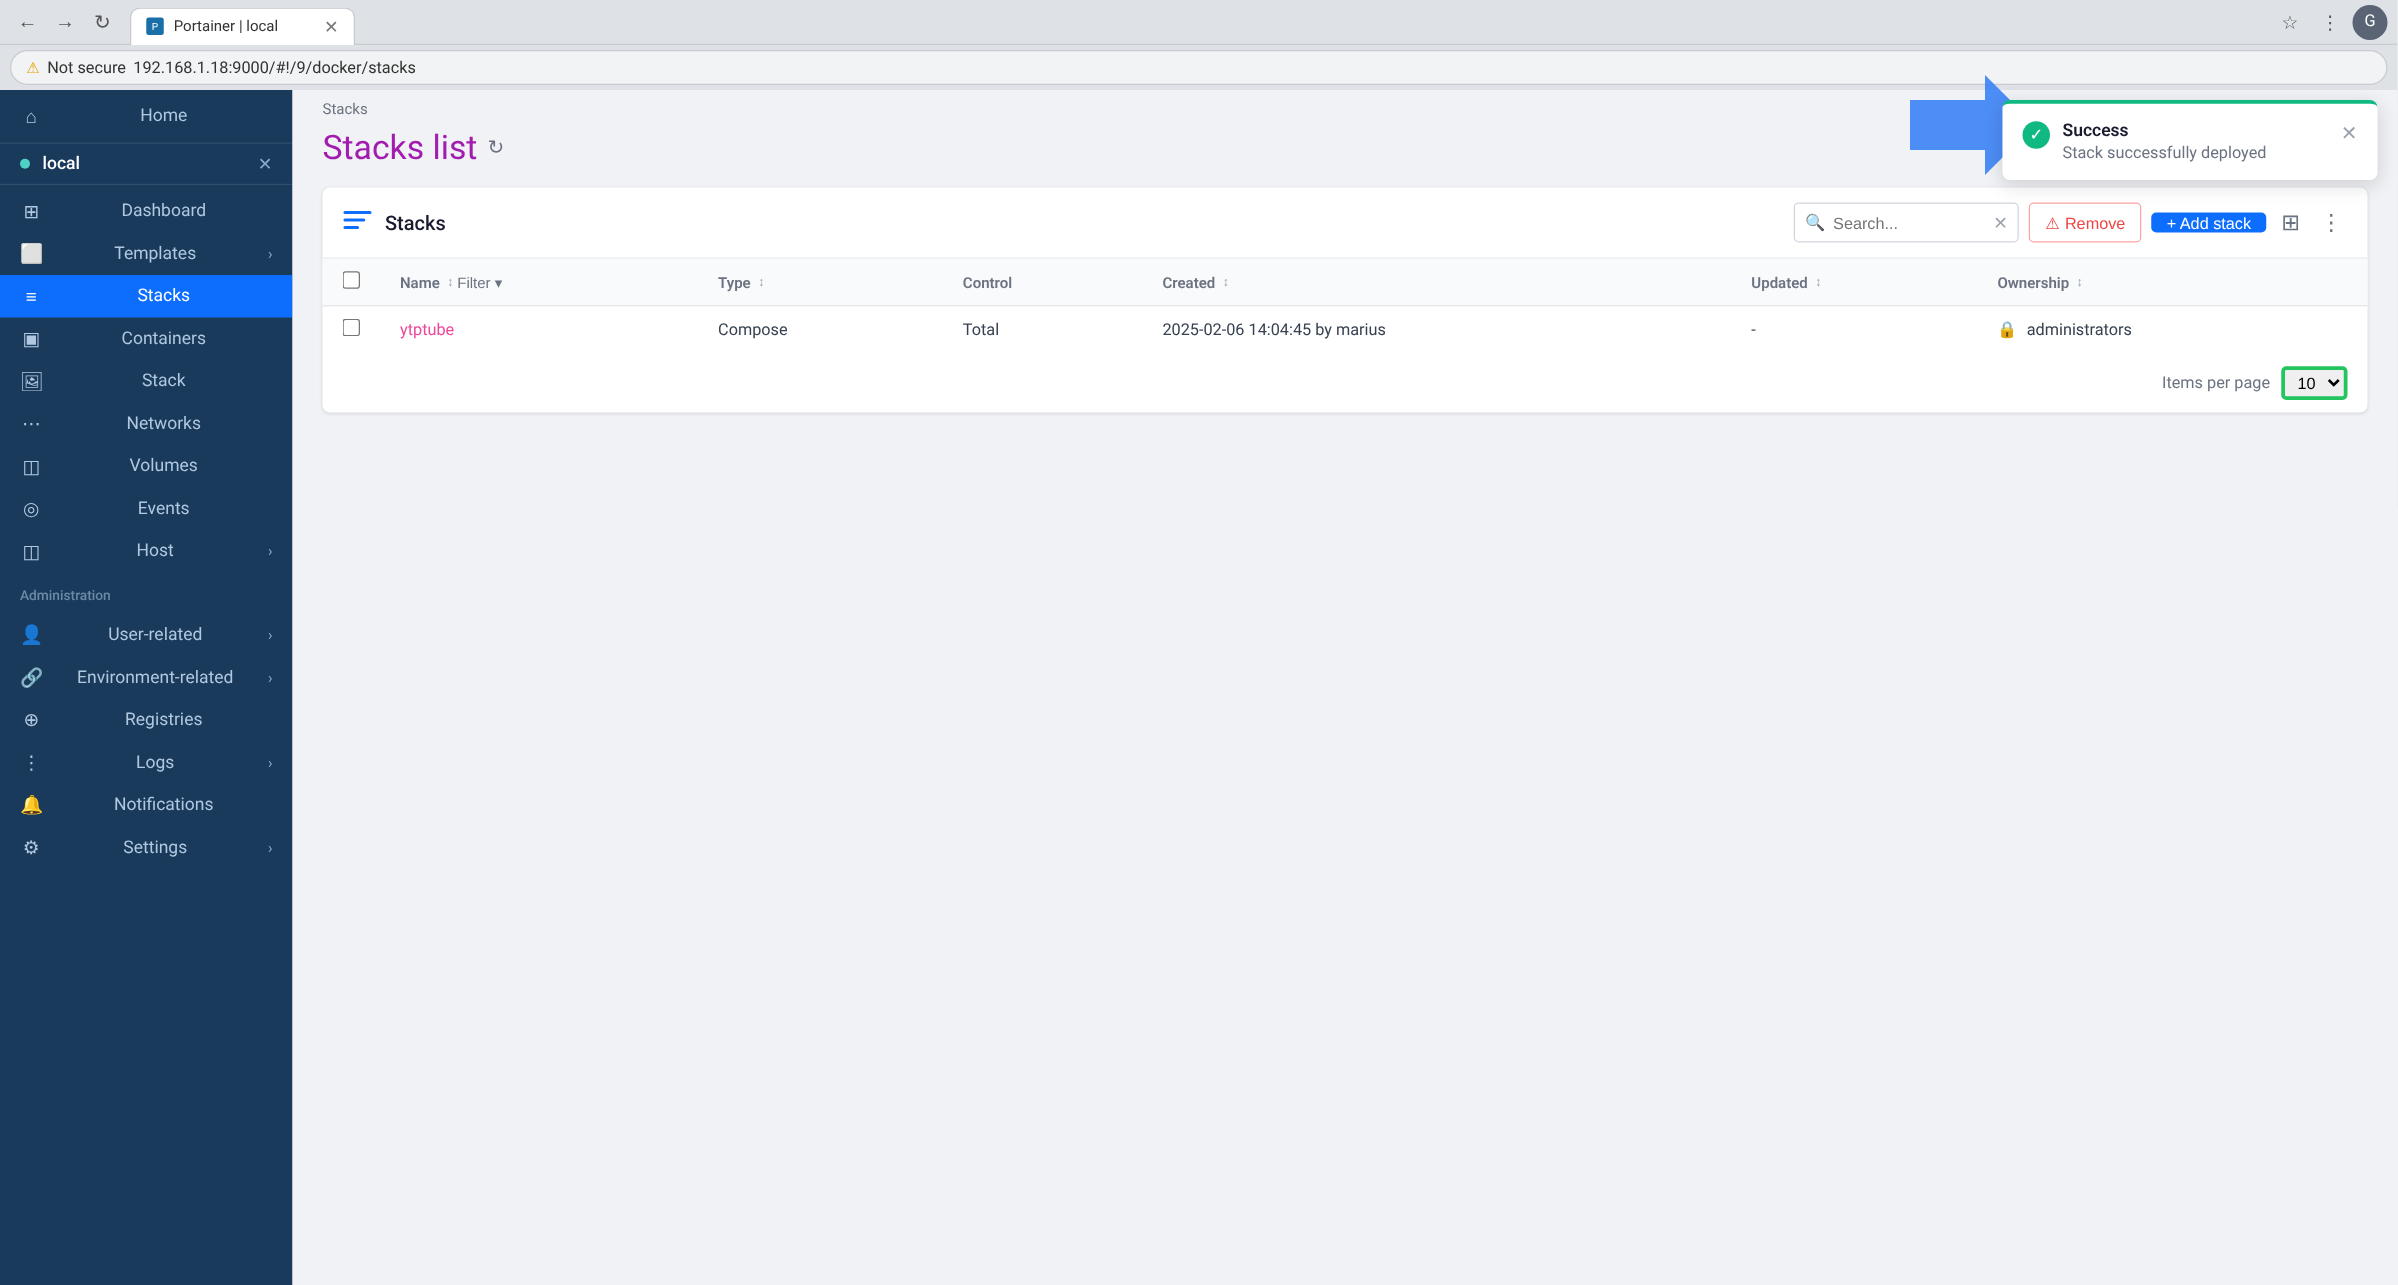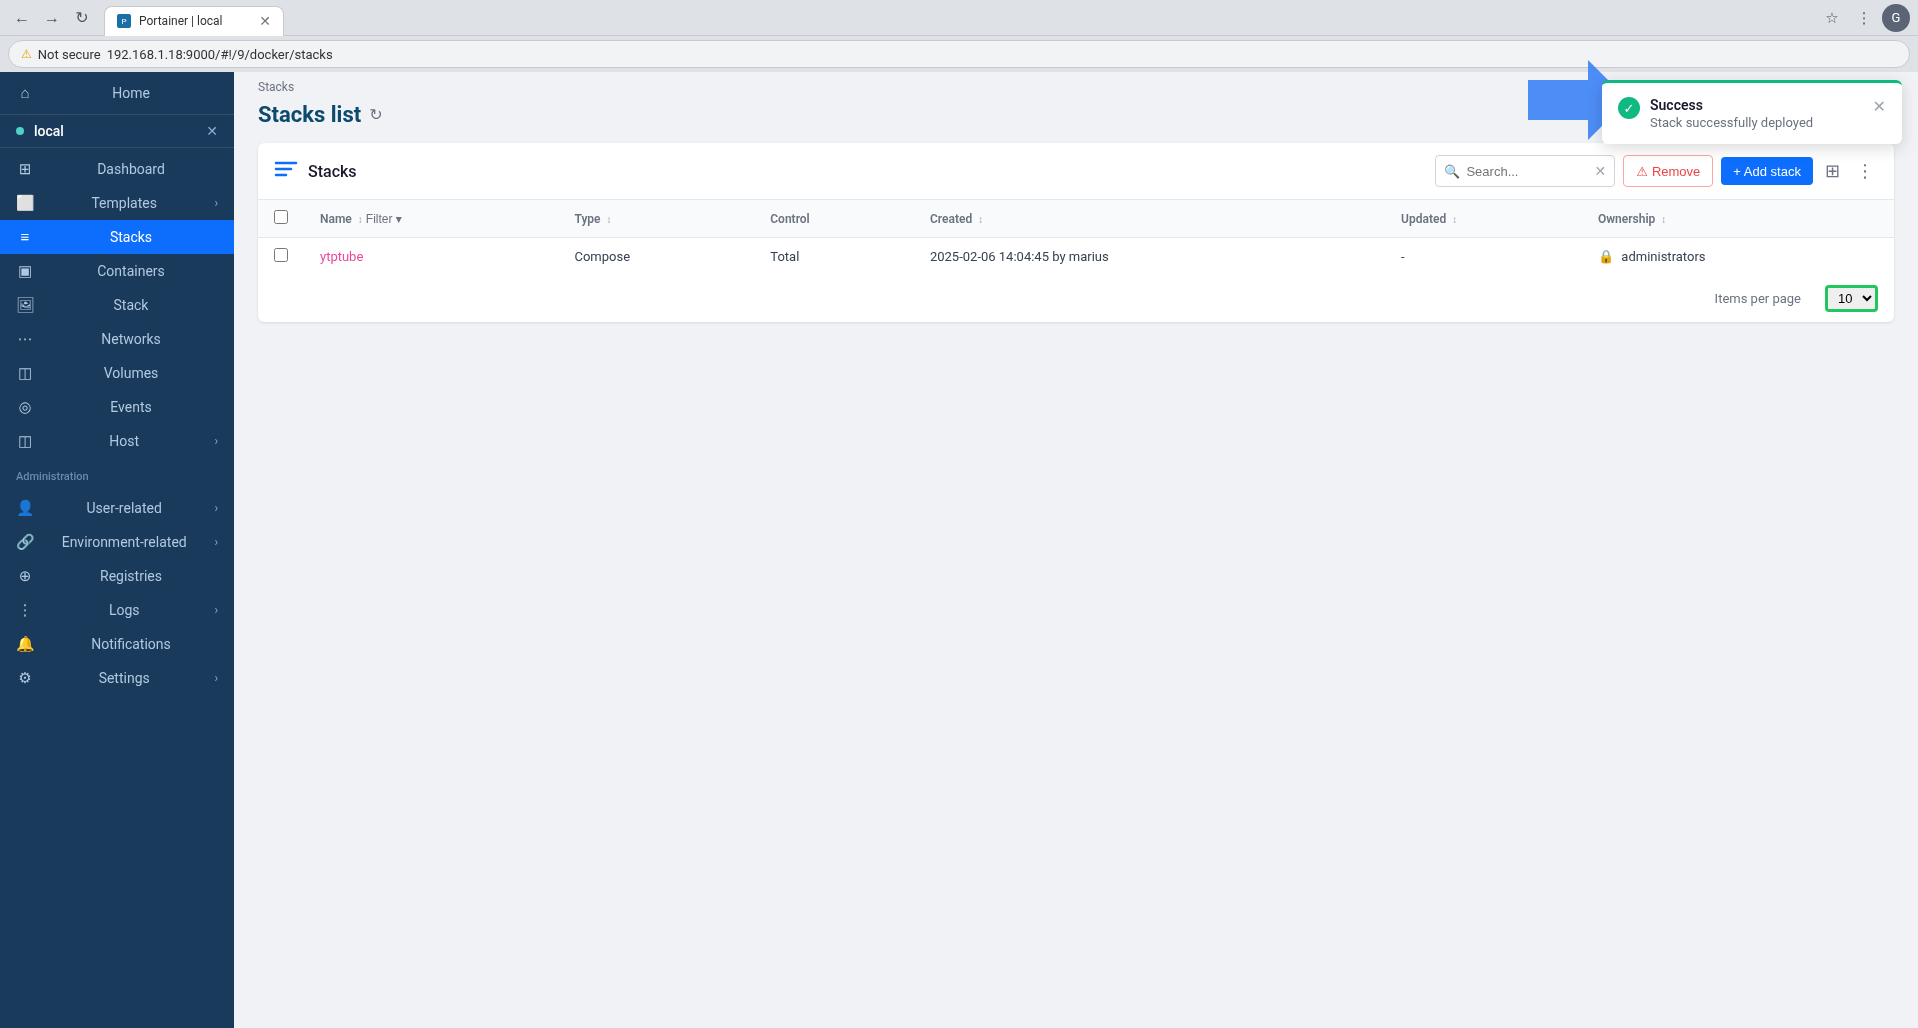--- a/index.html
+++ b/index.html
@@ -89,21 +89,21 @@
 
     .sidebar-admin-header {
       padding: 8px 16px 4px; font-size: 11px; color: #6b8aaa;
       text-transform: none; font-weight: 500; letter-spacing: 0;
     }
 
     
     .main-content { flex: 1; background: #f0f2f5; overflow-y: auto; display: flex; flex-direction: column; }
     .breadcrumb { padding: 8px 24px; font-size: 12px; color: #6b7280; }
     .page-header { padding: 0 24px 16px; display: flex; align-items: center; gap: 8px; }
-    .page-title { font-size: 22px; font-weight: 700; color: #0c4a6e; }
+    .page-title { font-size: 27px; font-weight: 400; color: #a21caf; }
     .refresh-btn { color: #6b7280; cursor: pointer; font-size: 16px; background: none; border: none; }
 
     .stacks-panel {
       margin: 0 24px; background: white; border-radius: 6px;
       box-shadow: 0 1px 3px rgba(0,0,0,0.1);
     }
     .stacks-panel-header {
       display: flex; align-items: center; padding: 12px 16px;
       border-bottom: 1px solid #e5e7eb; gap: 10px;
     }
@@ -119,21 +119,21 @@
     .search-icon { color: #9ca3af; font-size: 13px; }
     .search-input { border: none; outline: none; font-size: 13px; color: #374151; width: 100%; background: transparent; }
     .search-clear { color: #9ca3af; cursor: pointer; font-size: 14px; background: none; border: none; }
 
     .remove-btn {
       height: 32px; padding: 0 12px; border-radius: 4px;
       border: 1px solid #fca5a5; background: white; color: #ef4444;
       cursor: pointer; font-size: 13px; display: flex; align-items: center; gap: 4px;
     }
     .add-stack-btn {
-      height: 28px; padding: 0 12px; border-radius: 4px;
+      height: 16px; padding: 0 12px; border-radius: 4px;
       border: none; background: #0d6efd; color: white;
       cursor: pointer; font-size: 13px; font-weight: 500;
     }
     .view-toggle-btn { color: #6b7280; cursor: pointer; background: none; border: none; font-size: 18px; padding: 4px; }
     .more-btn { color: #6b7280; cursor: pointer; background: none; border: none; font-size: 18px; padding: 4px; }
 
     
     .stacks-table { width: 100%; border-collapse: collapse; }
     .stacks-table th {
       text-align: left; padding: 10px 16px; font-size: 12px; font-weight: 600;
@@ -141,21 +141,21 @@
     }
     .stacks-table td { padding: 10px 16px; border-bottom: 1px solid #f3f4f6; font-size: 13px; color: #374151; }
     .stacks-table tr:last-child td { border-bottom: none; }
     .stacks-table .checkbox-col { width: 32px; }
     .col-checkbox { width: 14px; height: 14px; cursor: pointer; }
     .stack-link { color: #ec4899; text-decoration: none; }
     .sort-icon { color: #9ca3af; font-size: 10px; vertical-align: middle; margin-left: 3px; }
     .filter-btn { color: #6b7280; cursor: pointer; background: none; border: none; font-size: 12px; }
     .ownership-icon { color: #9ca3af; margin-right: 4px; }
 
-    .table-footer { padding: 10px 16px; display: flex; justify-content: flex-end; align-items: center; gap: 24px; font-size: 13px; color: #6b7280; }
+    .table-footer { padding: 10px 16px; display: flex; justify-content: flex-end; align-items: center; gap: 9px; font-size: 13px; color: #6b7280; }
     .items-per-page-select { border: 3px solid #22c55e; border-radius: 4px; padding: 2px 6px; font-size: 13px; cursor: pointer; }
 
     
     .notification-toast {
       position: fixed; top: 80px; right: 16px;
       background: white; border-radius: 6px; box-shadow: 0 4px 16px rgba(0,0,0,0.15);
       width: 300px; padding: 14px 16px;
       display: flex; align-items: flex-start; gap: 10px;
       border-top: 3px solid #10b981; z-index: 1000;
     }

